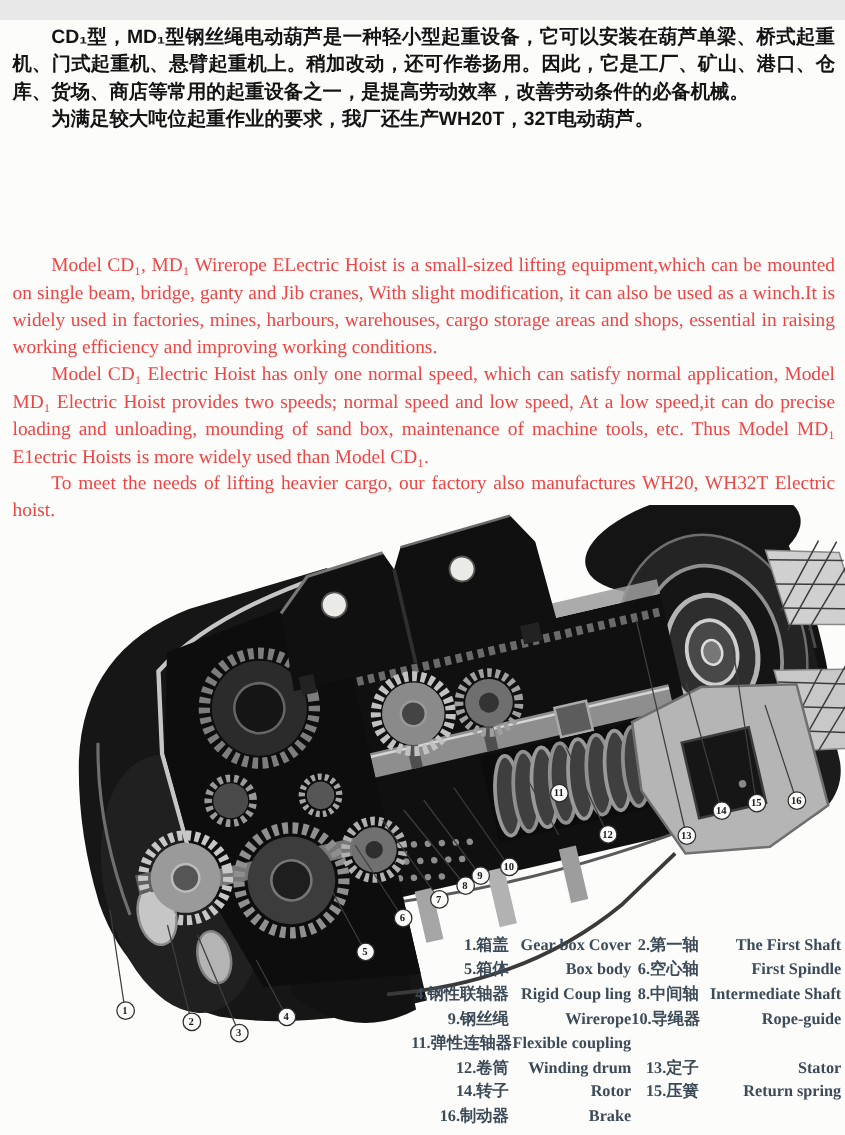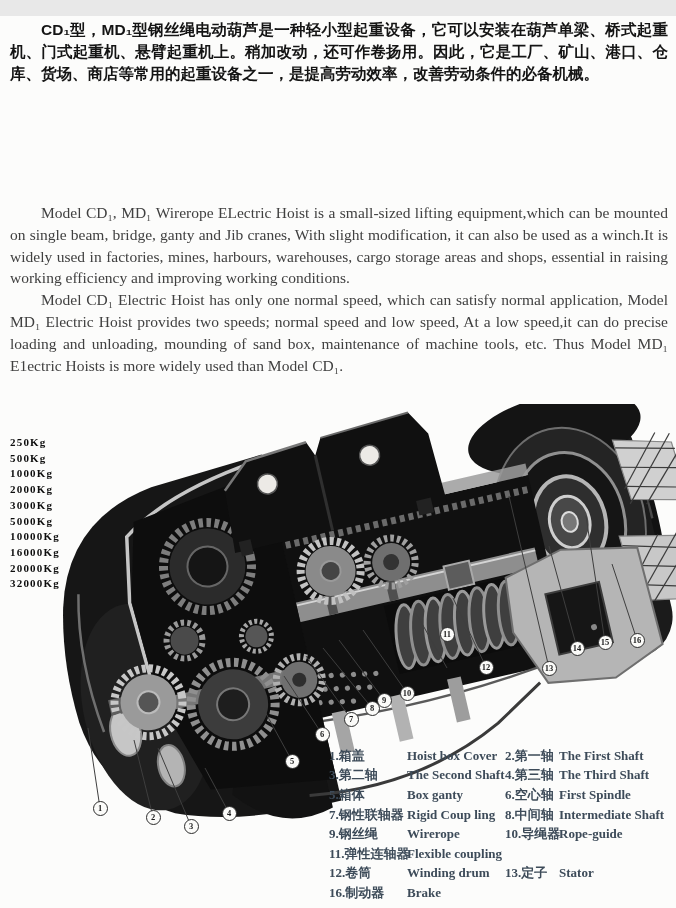--- a/index.html
+++ b/index.html
@@ -15,21 +15,21 @@
     font-family:"Liberation Sans","DejaVu Sans",sans-serif;
     font-weight:700;font-size:15.5px;line-height:22px;
     text-align:justify;color:#141414;
   }
   .zh-block p{margin:0;text-indent:2em;}
   
   .en-block{
     position:absolute;left:10px;right:8px;top:186px;
     font-family:"Liberation Serif","DejaVu Serif",serif;
     font-size:15.5px;line-height:21.8px;
-    text-align:justify;color:#404040;
+    text-align:justify;color:#ef4444;
   }
   .en-block p{margin:0;text-indent:2em;}
   
   .capacity-list{
     position:absolute;left:10px;top:419px;width:70px;
     font-family:"Liberation Serif","DejaVu Serif",serif;
     font-weight:700;font-size:11px;line-height:15.7px;
     letter-spacing:1.2px;color:#0e0e0e;white-space:nowrap;
   }
   
@@ -45,35 +45,37 @@
     box-sizing:border-box;line-height:1;
   }
   
   .legend{
     position:absolute;left:329px;top:730px;width:344px;
     font-family:"Liberation Serif","DejaVu Serif",serif;
     font-weight:700;font-size:13px;color:#3d4b59;
   }
   .legend-row{
     display:grid;grid-template-columns:78px 98px 54px auto;
-    height:19.6px;align-items:center;white-space:nowrap;
+    height:19.6px;align-items:center;white-space:nowrap;text-align:right;
   }
 </style>
 </head>
 <body>
 
 <div class="page">
 
   <div class="zh-block">
     <p>CD₁型，MD₁型钢丝绳电动葫芦是一种轻小型起重设备，它可以安装在葫芦单梁、桥式起重机、门式起重机、悬臂起重机上。稍加改动，还可作卷扬用。因此，它是工厂、矿山、港口、仓库、货场、商店等常用的起重设备之一，是提高劳动效率，改善劳动条件的必备机械。</p>
+    <p>为满足较大吨位起重作业的要求，我厂还生产WH20T，32T电动葫芦。</p>
   </div>
 
   <div class="en-block">
     <p>Model CD₁, MD₁ Wirerope ELectric Hoist is a small-sized lifting equipment,which can be mounted on single beam, bridge, ganty and Jib cranes, With slight modification, it can also be used as a winch.It is widely used in factories, mines, harbours, warehouses, cargo storage areas and shops, essential in raising working efficiency and improving working conditions.</p>
     <p>Model CD₁ Electric Hoist has only one normal speed, which can satisfy normal application, Model MD₁ Electric Hoist provides two speeds; normal speed and low speed, At a low speed,it can do precise loading and unloading, mounding of sand box, maintenance of machine tools, etc. Thus Model MD₁ E1ectric Hoists is more widely used than Model CD₁.</p>
+    <p>To meet the needs of lifting heavier cargo, our factory also manufactures WH20, WH32T Electric hoist.</p>
   </div>
 
   <div class="illu">
     <svg width="676" height="520" viewBox="0 388 676 520" xmlns="http://www.w3.org/2000/svg">
       <g transform="rotate(-13 340 600)">
 
         <g>
           <path d="M638 468 Q 668 478 672 560 Q 674 625 660 665 Q 645 700 620 712 L 610 580 Z" fill="#121212"></path>
           <path d="M648 490 Q 666 520 666 575" stroke="#4a4a4a" stroke-width="3" fill="none"></path>
         </g>
@@ -244,32 +246,20 @@
         <line x1="447" y1="652" x2="416" y2="597"></line>
         <line x1="486" y1="651" x2="453" y2="582"></line>
         <line x1="549" y1="652" x2="509" y2="480"></line>
         <line x1="577" y1="632" x2="549" y2="530"></line>
         <line x1="605" y1="626" x2="586" y2="500"></line>
         <line x1="637" y1="624" x2="612" y2="548"></line>
       </g>
     </svg>
   </div>
 
-  <div class="capacity-list">
-    <div>250Kg</div>
-    <div>500Kg</div>
-    <div>1000Kg</div>
-    <div>2000Kg</div>
-    <div>3000Kg</div>
-    <div>5000Kg</div>
-    <div>10000Kg</div>
-    <div>16000Kg</div>
-    <div>20000Kg</div>
-    <div>32000Kg</div>
-  </div>
 
   <span class="callout" style="left:92.5px;top:784.5px">1</span>
   <span class="callout" style="left:145.5px;top:793.5px">2</span>
   <span class="callout" style="left:183.5px;top:802.5px">3</span>
   <span class="callout" style="left:221.5px;top:789.5px">4</span>
   <span class="callout" style="left:284.5px;top:737.5px">5</span>
   <span class="callout" style="left:314.5px;top:710.5px">6</span>
   <span class="callout" style="left:343.5px;top:695.5px">7</span>
   <span class="callout" style="left:364.5px;top:684.5px">8</span>
   <span class="callout" style="left:376.5px;top:676.5px">9</span>
@@ -277,38 +267,32 @@
   <span class="callout" style="left:439.5px;top:611px">11</span>
   <span class="callout" style="left:478.5px;top:643.5px">12</span>
   <span class="callout" style="left:541.5px;top:644.5px">13</span>
   <span class="callout" style="left:569.5px;top:624.5px">14</span>
   <span class="callout" style="left:597.5px;top:618.5px">15</span>
   <span class="callout" style="left:629.5px;top:616.5px">16</span>
 
   <div class="legend">
     <div class="legend-row">
       <span>1.箱盖</span>
-      <span>Hoist box Cover</span>
+      <span>Gear box Cover</span>
       <span>2.第一轴</span>
       <span>The First Shaft</span>
     </div>
     <div class="legend-row">
-      <span>3.第二轴</span>
-      <span>The Second Shaft</span>
-      <span>4.第三轴</span>
-      <span>The Third Shaft</span>
-    </div>
-    <div class="legend-row">
       <span>5.箱体</span>
-      <span>Box ganty</span>
+      <span>Box body</span>
       <span>6.空心轴</span>
       <span>First Spindle</span>
     </div>
     <div class="legend-row">
-      <span>7.钢性联轴器</span>
+      <span>4.钢性联轴器</span>
       <span>Rigid Coup ling</span>
       <span>8.中间轴</span>
       <span>Intermediate Shaft</span>
     </div>
     <div class="legend-row">
       <span>9.钢丝绳</span>
       <span>Wirerope</span>
       <span>10.导绳器</span>
       <span>Rope-guide</span>
     </div>
@@ -318,20 +302,26 @@
       <span></span>
       <span></span>
     </div>
     <div class="legend-row">
       <span>12.卷筒</span>
       <span>Winding drum</span>
       <span>13.定子</span>
       <span>Stator</span>
     </div>
     <div class="legend-row">
+      <span>14.转子</span>
+      <span>Rotor</span>
+      <span>15.压簧</span>
+      <span>Return spring</span>
+    </div>
+    <div class="legend-row">
       <span>16.制动器</span>
       <span>Brake</span>
       <span></span>
       <span></span>
     </div>
   </div>
 
 </div>
 
 </body></html>

